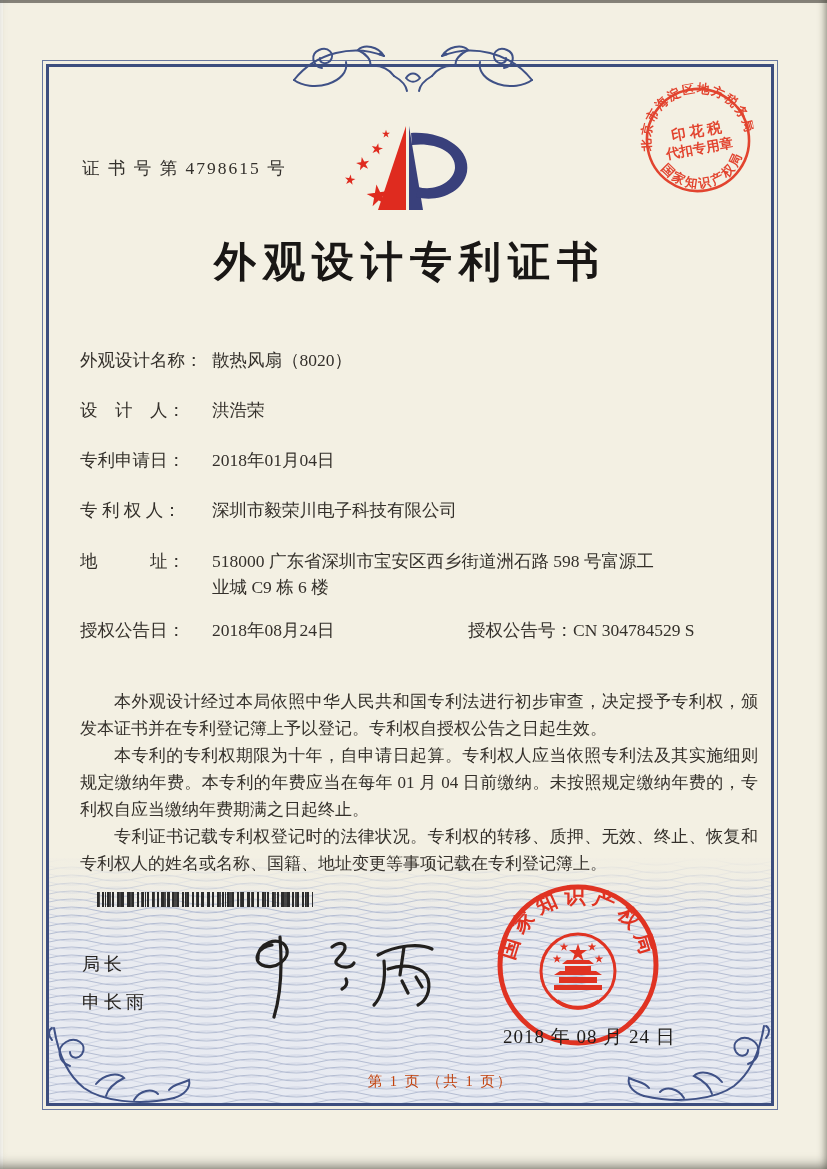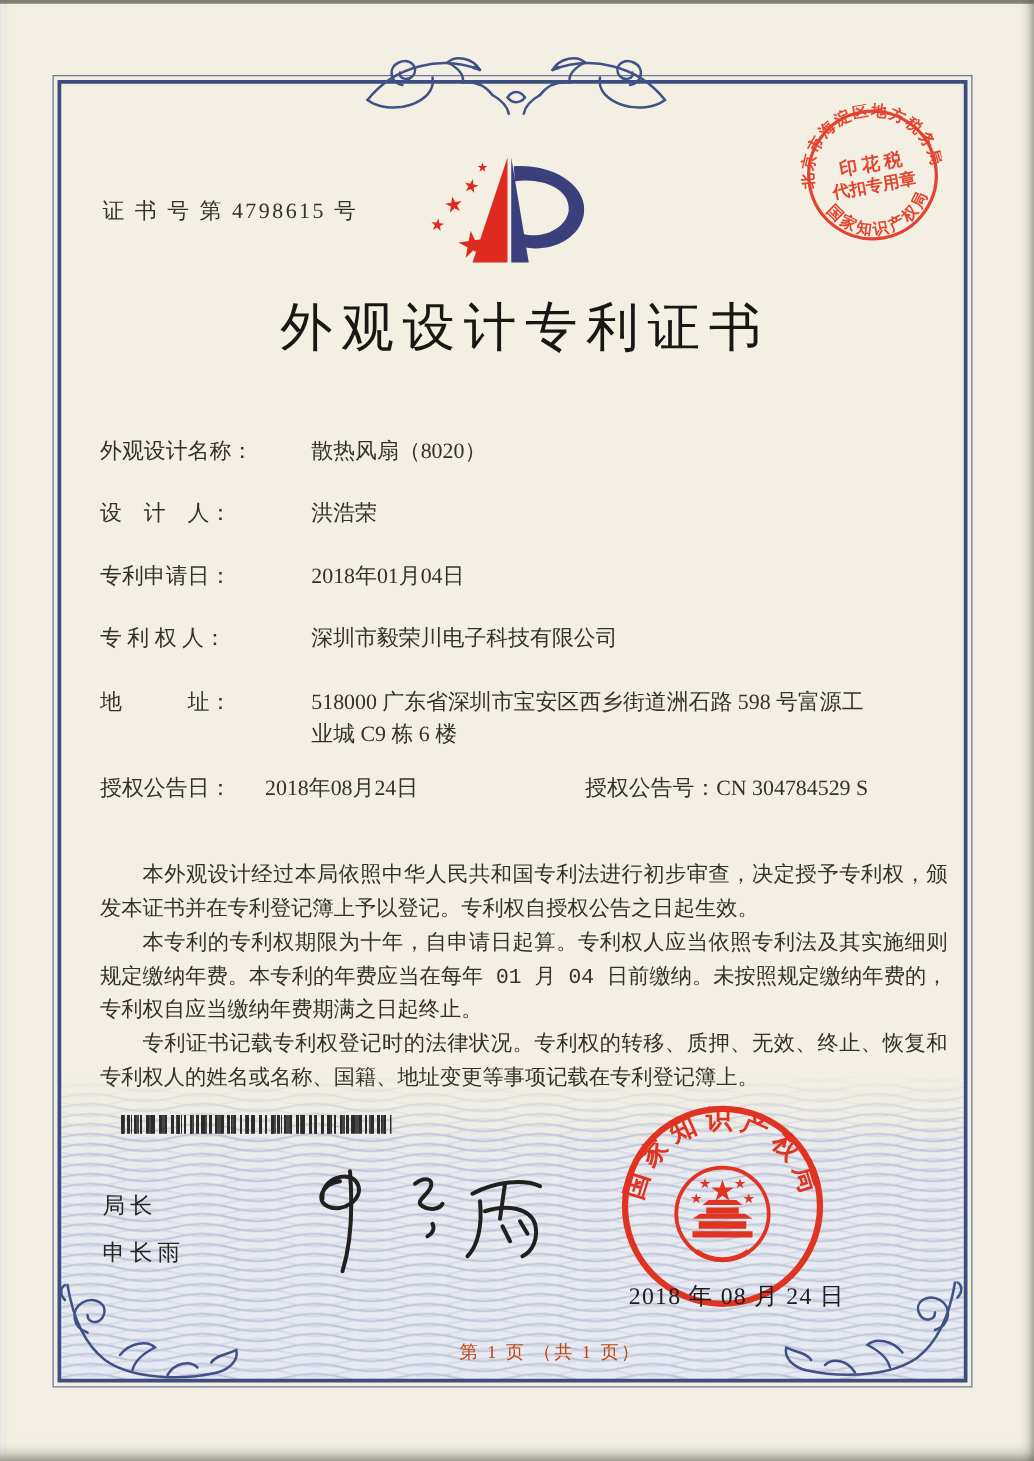--- a/index.html
+++ b/index.html
@@ -12,31 +12,31 @@
                inset 0 3px 0 0 rgba(45,43,38,.55),
                inset 3px 0 0 0 rgba(250,250,245,.8);
   }
   
   .frame{
     position:absolute;left:46px;top:64px;width:728px;height:1042px;
     border:3px solid #3c4d7e;outline:1px solid #68779f;outline-offset:3px;
     box-sizing:border-box;
   }
   .certno{position:absolute;left:82px;top:112px;font-size:17.5px;letter-spacing:2px;color:#33302c;margin-top:44px;}
-  .title{position:absolute;left:56px;top:234px;width:728px;text-align:center;
-         font-size:42px;font-weight:normal;letter-spacing:7px;color:#191715;}
+  .title{position:absolute;left:46px;top:234px;width:728px;text-align:center;
+         font-size:42px;font-weight:bold;letter-spacing:7px;color:#191715;}
   .fields{position:absolute;left:80px;top:348px;width:678px;font-size:17.5px;color:#34302b;}
-  .frow{display:flex;line-height:24px;margin-bottom:26px;white-space:pre;gap:37px;}
+  .frow{display:flex;line-height:24px;margin-bottom:26px;white-space:pre;}
   .flabel{display:inline-block;min-width:132px;}
   .frow.addr{margin-bottom:18px;line-height:26px;}
   .addrval{white-space:normal;}
   .grantrow{position:relative;white-space:pre;}
   .grantright{position:absolute;left:388px;top:0;white-space:pre;}
   .paras{position:absolute;left:80px;top:688px;width:678px;font-size:17px;
-         line-height:27px;text-align:justify;word-break:break-all;color:#34302b;font-family:Liberation Mono, monospace;}
+         line-height:27px;text-align:justify;word-break:break-all;color:#34302b;}
   .paras p{margin:0;text-indent:2em;}
   
   .waveband{position:absolute;left:49px;top:858px;width:722px;height:247px;
             background:linear-gradient(180deg,#f0ede1 0%,#e9ebf0 35%,#e7eaf2 100%);}
   .wavefade{position:absolute;left:49px;top:858px;width:722px;height:52px;
             background:linear-gradient(180deg,#f2efe3 0%,rgba(242,239,227,0) 100%);}
   .barcode{position:absolute;left:97px;top:892px;width:216px;height:15px;
     background:
       repeating-linear-gradient(90deg,#2b2b2b 0 2px,rgba(0,0,0,0) 2px 5px),
       repeating-linear-gradient(90deg,#2b2b2b 0 1px,rgba(0,0,0,0) 1px 8px),

